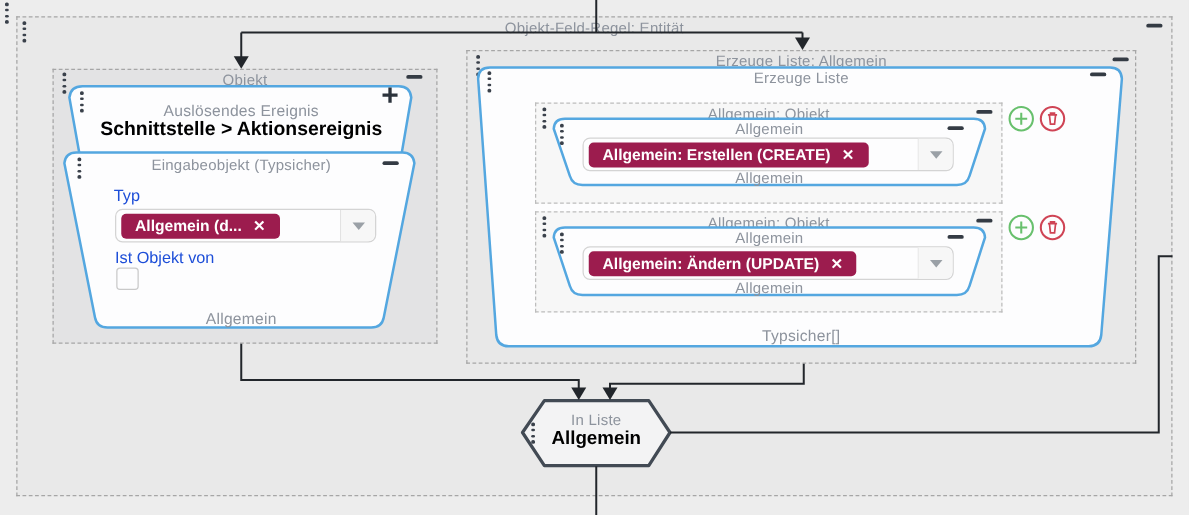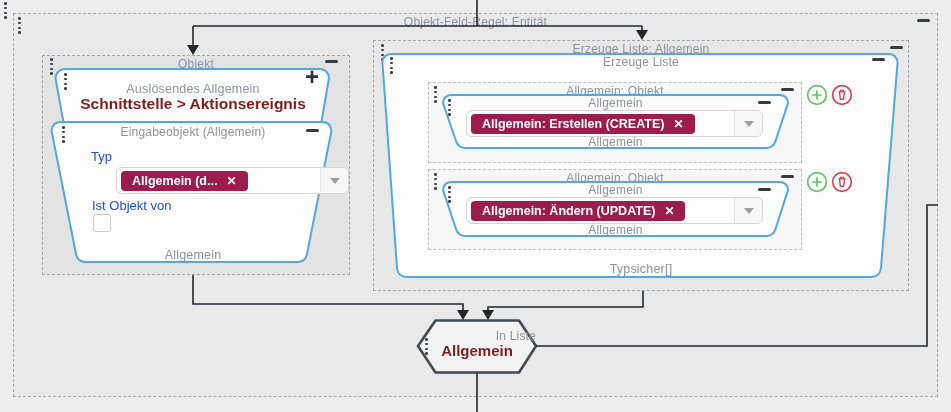--- a/index.html
+++ b/index.html
@@ -23,21 +23,21 @@
   .caret-zone{position:absolute;right:0;top:0;bottom:0;width:27px;
     border-left:1px solid #e2e2e2;background:#f7f7f7;border-radius:0 6px 6px 0;
     display:flex;align-items:center;justify-content:center;cursor:pointer;}
   .caret{width:0;height:0;border-left:5px solid transparent;
     border-right:5px solid transparent;border-top:6px solid #9aa0a6;}
   .roundbtn{position:absolute;width:22px;height:22px;cursor:pointer;}
   .chk{position:absolute;width:16px;height:16px;background:#fdfdfe;
     border:1.5px solid #c9c9c9;border-radius:3px;cursor:pointer;}
   .maroon-lbl{position:absolute;font-size:13px;font-weight:normal;color:#1d4ed8;
     white-space:nowrap;}
-  .dark-title{position:absolute;font-weight:bold;color:#7f1d1d;text-align:center;
+  .dark-title{position:absolute;font-weight:bold;color:#000000;text-align:center;
     white-space:nowrap;}
   .plusbtn{position:absolute;font-size:24px;font-weight:bold;color:#2c333c;
     line-height:20px;cursor:pointer;}
 </style>
 </head>
 <body>
 
 <div class="canvas">
 
   <span class="grip" style="left:4px;top:2px;">
@@ -70,36 +70,36 @@
   <svg class="shape-svg" style="left:0;top:0;" width="951" height="412">
     <path d="M 66,69 H 319 Q 328,69 329,78 L 317,148 L 68,148 L 55.5,78 Q 56.5,69 66,69 Z" fill="#fdfdfe" stroke="#54a7e0" stroke-width="2"></path>
   </svg>
   <span class="grip" style="left:64px;top:73px;">
       <i></i>
       <i></i>
       <i></i>
       <i></i>
     </span>
   <span class="plusbtn" style="left:305px;top:67px;">+</span>
-  <div class="lbl" style="left:57px;top:82px;width:272px;font-size:12.5px;">Auslösendes Allgemein</div>
+  <div class="lbl" style="left:57px;top:82px;width:272px;font-size:12.5px;">Auslösendes Ereignis</div>
   <div class="dark-title" style="left:57px;top:95px;width:272px;font-size:15.5px;">Schnittstelle &gt; Aktionsereignis</div>
 
   <svg class="shape-svg" style="left:0;top:0;" width="951" height="412">
     <path d="M 61,122 H 322 Q 330.5,122 331.5,130.5 L 307,254 Q 305.5,262 297,262 H 86 Q 77.5,262 76,254 L 51.5,130.5 Q 52.5,122 61,122 Z" fill="#fdfdfe" stroke="#54a7e0" stroke-width="2"></path>
   </svg>
   <span class="grip" style="left:62px;top:126px;">
       <i></i>
       <i></i>
       <i></i>
       <i></i>
     </span>
-  <div class="lbl" style="left:57px;top:125px;width:272px;">Eingabeobjekt (Allgemein)</div>
+  <div class="lbl" style="left:57px;top:125px;width:272px;">Eingabeobjekt (Typsicher)</div>
   <span class="minus" style="left:306px;top:129px;"></span>
   <div class="maroon-lbl" style="left:91px;top:149px;">Typ</div>
-  <div class="select-ctl" style="left:92px;top:167px;width:233px;height:27px;margin-left:24px;">
+  <div class="select-ctl" style="left:92px;top:167px;width:209px;height:27px;">
     <span class="pill">
       <span>Allgemein (d...</span>
       <span class="x">✕</span>
     </span>
     <span class="caret-zone">
         <span class="caret"></span>
       </span>
   </div>
   <div class="maroon-lbl" style="left:92px;top:198px;">Ist Objekt von</div>
   <span class="chk" style="left:93px;top:214px;"></span>
@@ -208,21 +208,21 @@
 
   <svg class="shape-svg" style="left:0;top:0;" width="951" height="412">
     <polygon points="418,346 435.5,320.5 519,320.5 536,346 519,372.5 435.5,372.5" fill="#f3f3f4" stroke="#424a54" stroke-width="2.6" stroke-linejoin="round"></polygon>
   </svg>
   <span class="grip" style="left:425px;top:338px;">
       <i></i>
       <i></i>
       <i></i>
       <i></i>
     </span>
-  <div class="lbl" style="left:418px;top:329px;width:118px;text-align:right;">In Liste</div>
+  <div class="lbl" style="left:418px;top:329px;width:118px;">In Liste</div>
   <div class="dark-title" style="left:418px;top:342px;width:118px;font-size:15px;">Allgemein</div>
 
   <svg class="shape-svg" style="left:0;top:0;pointer-events:none;" width="951" height="412">
     <g stroke="#22262b" stroke-width="1.6" fill="none">
       <path d="M 477,0 V 26"></path>
       <path d="M 193,26 H 642"></path>
       <path d="M 193,26 V 46"></path>
       <path d="M 642,26 V 31"></path>
       <path d="M 193,275 V 304 H 463 V 311"></path>
       <path d="M 643,291 V 307 H 488 V 311"></path>

